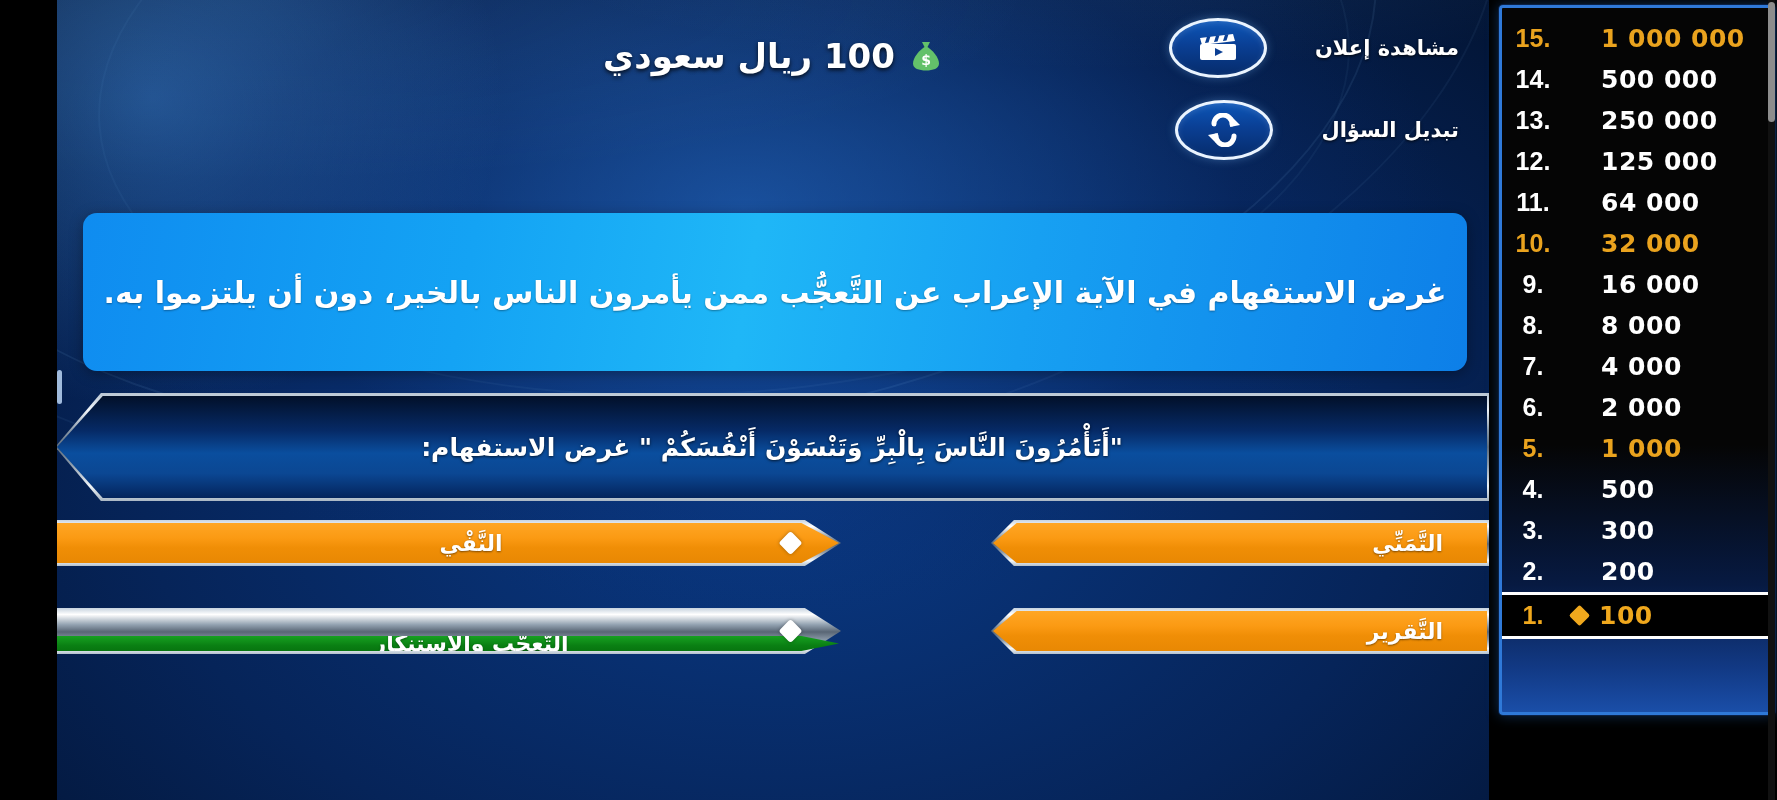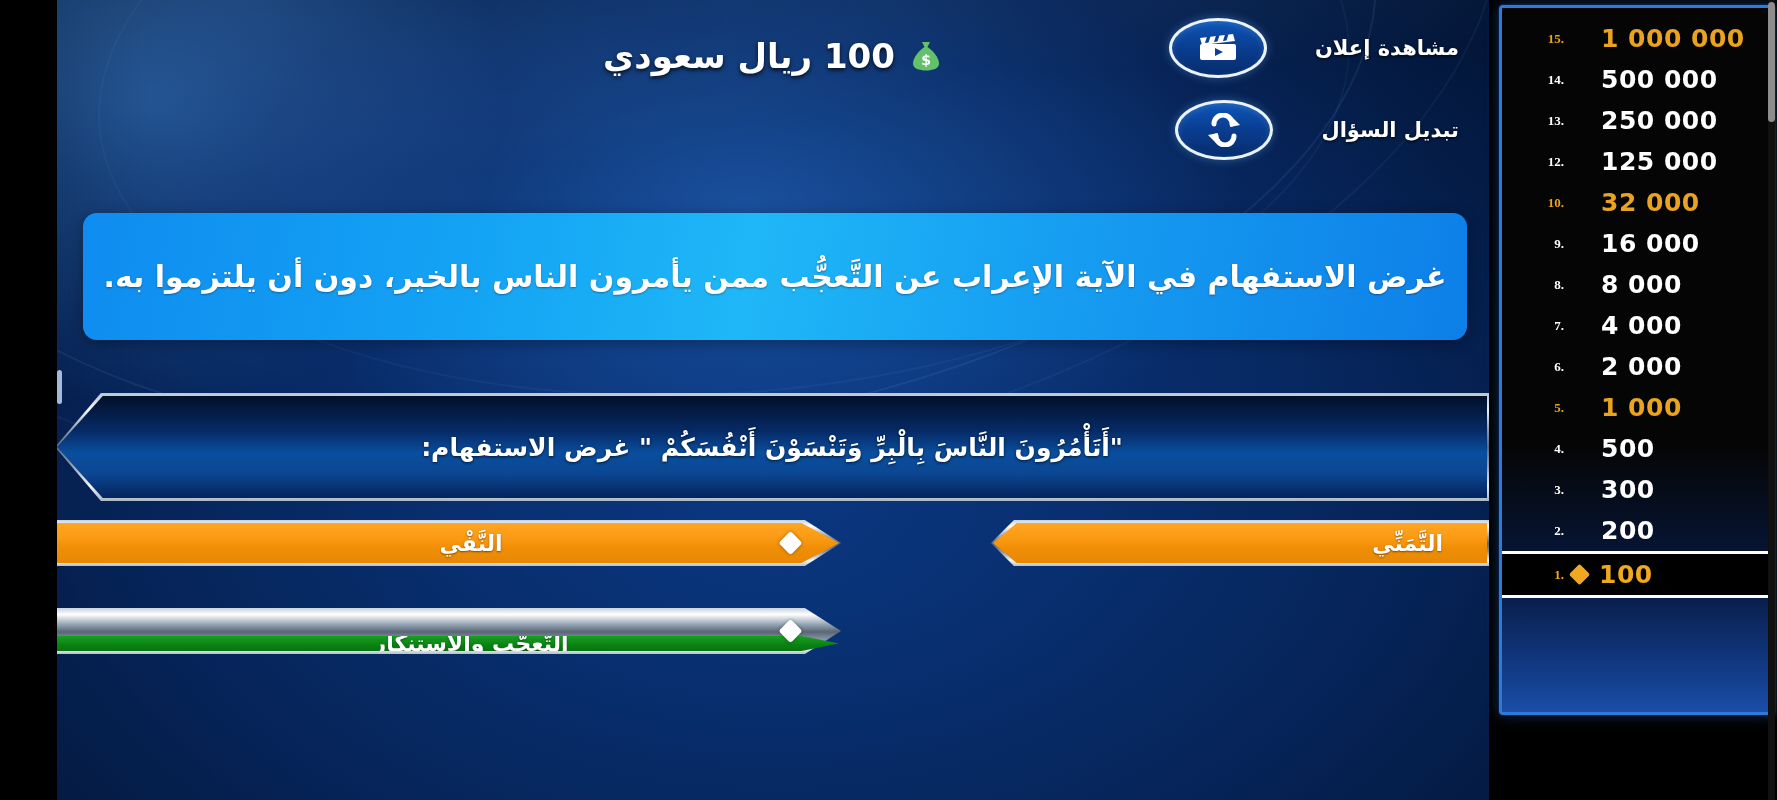--- a/index.html
+++ b/index.html
@@ -63,21 +63,21 @@
   }
   .money-text{
     color:#fff;font-size:34px;font-weight:700;letter-spacing:.2px;
     text-shadow:0 2px 4px rgba(0,0,0,.8);
     direction:rtl;
   }
   .money-bag{width:34px;height:34px;display:block;}
 
   
   .qbanner{
-    position:absolute;left:26px;top:213px;width:1384px;height:127px;
+    position:absolute;left:26px;top:213px;width:1384px;height:158px;
     border-radius:14px;
     background:linear-gradient(100deg,#0f8cf0 0%,#14a3f4 28%, #1fb7f7 48%, #17a0f2 68%, #0d7fe8 100%);
     box-shadow:0 3px 14px rgba(0,0,0,.35);
     display:flex;align-items:center;justify-content:center;
     overflow:hidden;
   }
   .qbanner-text{
     color:#ffffff;font-size:30px;font-weight:700;line-height:1.5;
     text-align:center;padding:0 22px;direction:rtl;
     text-shadow:0 1px 2px rgba(0,0,0,.35);
@@ -151,23 +151,23 @@
     border-radius:4px;
     box-shadow:0 0 0 1px #0a2147, 0 0 14px rgba(40,120,220,.4);
     padding:10px 0 0 0;
     overflow:hidden;
   }
   .lrow{
     position:relative;height:41px;display:flex;align-items:center;
     direction:ltr;
   }
   .lrow .lnum{
-    width:62px;text-align:right;padding-right:10px;
-    font-size:13px;font-weight:700;color:#ffffff;
-    font-family:Liberation Serif, serif;
+    width:62px;text-align:center;padding-right:10px;
+    font-size:25px;font-weight:700;color:#ffffff;
+    font-family:Liberation Sans, sans-serif;
   }
   .lrow .lval{
     font-size:25px;font-weight:700;color:#ffffff;letter-spacing:.5px;
   }
   .lrow.milestone .lnum,.lrow.milestone .lval{color:#eaa31e;}
   .lrow.current{
     background:#000;
     border-top:3px solid #ffffff;border-bottom:3px solid #ffffff;
   }
   .lrow.current .lnum,.lrow.current .lval{color:#f0a81d;}
@@ -276,20 +276,26 @@
         <div class="ans left">
           <div class="frame"></div>
           <div class="fill orange">
             <span class="ans-text">النَّفْي</span>
           </div>
           <span class="diamond" style="left:auto;right:42px;"></span>
         </div>
       </div>
 
       <div class="answer-row">
+        <div class="ans right">
+          <div class="frame"></div>
+          <div class="fill orange">
+            <span class="ans-text">التَّقرير</span>
+          </div>
+        </div>
         <div class="ans left">
           <div class="frame"></div>
           <div class="fill green">
             <span class="ans-text">التَّعجُّب والاستنكار</span>
           </div>
           <span class="diamond" style="left:auto;right:42px;"></span>
         </div>
       </div>
 
     </div>
@@ -314,20 +320,25 @@
         <div class="lrow">
           <span class="lnum">13.</span>
           <span class="lspacer"></span>
           <span class="lval">250 000</span>
         </div>
         <div class="lrow">
           <span class="lnum">12.</span>
           <span class="lspacer"></span>
           <span class="lval">125 000</span>
         </div>
+        <div class="lrow">
+          <span class="lnum">11.</span>
+          <span class="lspacer"></span>
+          <span class="lval">64 000</span>
+        </div>
         <div class="lrow milestone">
           <span class="lnum">10.</span>
           <span class="lspacer"></span>
           <span class="lval">32 000</span>
         </div>
         <div class="lrow">
           <span class="lnum">9.</span>
           <span class="lspacer"></span>
           <span class="lval">16 000</span>
         </div>

